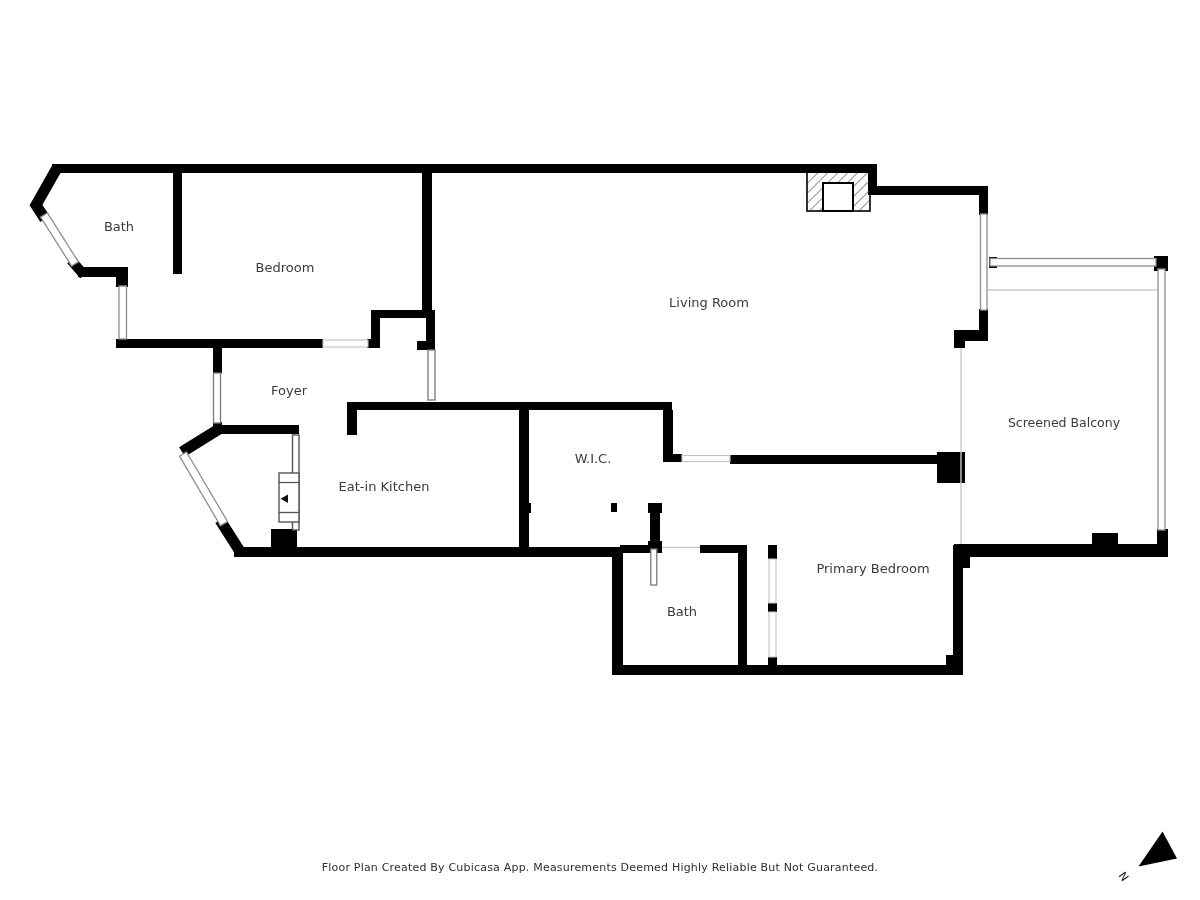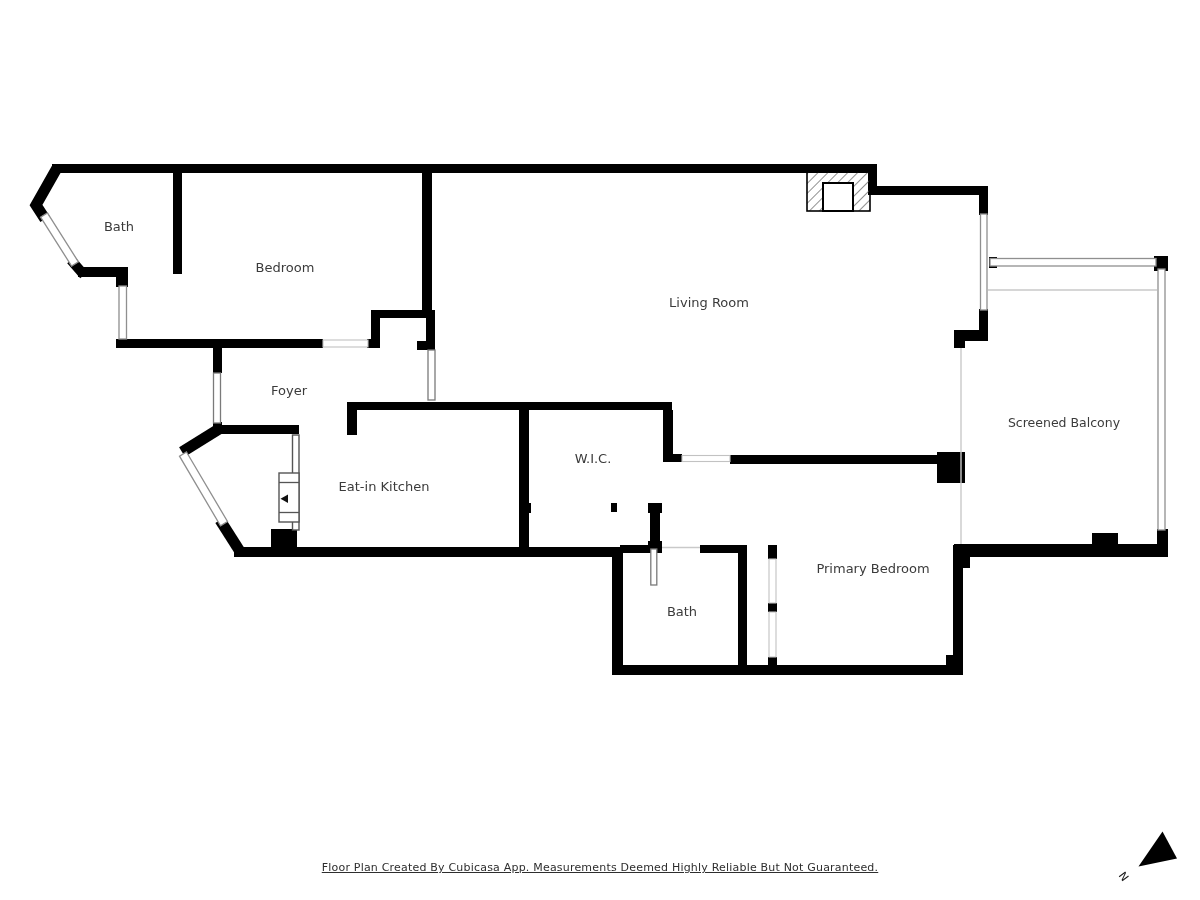--- a/index.html
+++ b/index.html
@@ -15,21 +15,21 @@
   .wline{stroke:var(--wall);fill:none;}
   .win{fill:#ffffff;stroke:var(--window-stroke);stroke-width:1.3;}
   .open{fill:#ffffff;stroke:var(--opening-stroke);stroke-width:1.1;}
   .door{fill:#ffffff;stroke:var(--door-stroke);stroke-width:1.3;}
   .thin{stroke:var(--thin-line);stroke-width:1.4;fill:none;}
   .fixture{fill:#ffffff;stroke:#555555;stroke-width:1.4;}
   .room-label{font-size:13px;fill:var(--label-text);text-anchor:middle;}
   .room-label.small{font-size:12.5px;}
   .compass-n{font-size:11px;fill:#1a1a1a;text-anchor:middle;}
   .footer{position:absolute;left:0;right:0;top:861px;text-align:center;
-          font-size:11px;color:var(--footer-text);letter-spacing:.2px;text-decoration:underline;}
+          font-size:11px;color:var(--footer-text);letter-spacing:.2px;}
 </style>
 </head>
 <body>
 
 <div class="page">
   <svg width="1200" height="900" viewBox="0 0 1200 900">
     <defs>
       <pattern id="hatch" width="7" height="7" patternUnits="userSpaceOnUse" patternTransform="rotate(45)">
         <line x1="0" y1="0" x2="0" y2="7" stroke="#555" stroke-width="1.3"></line>
       </pattern>

